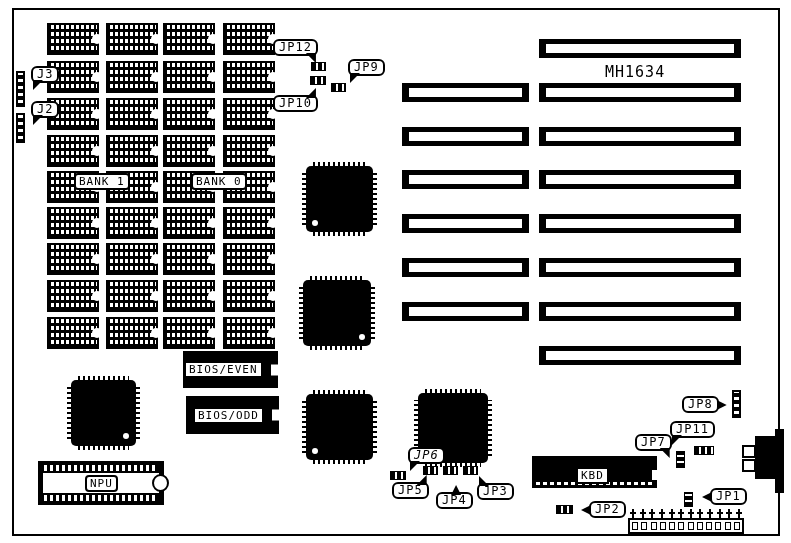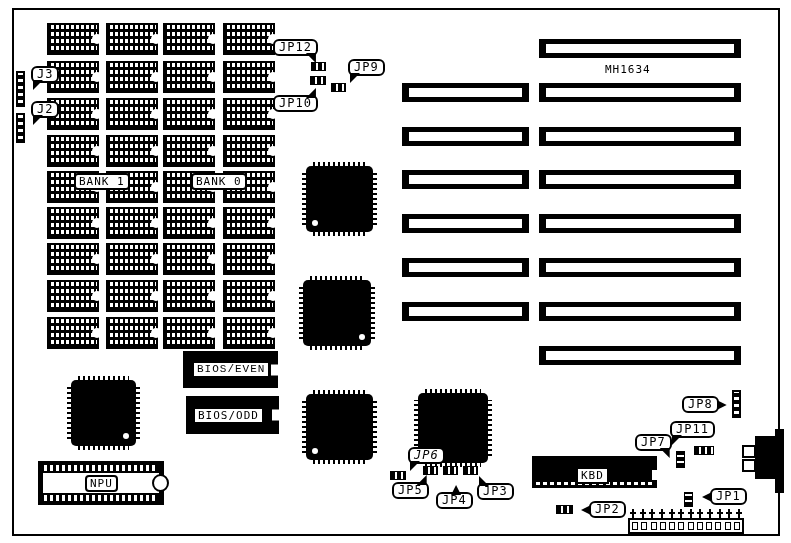--- a/index.html
+++ b/index.html
@@ -77,21 +77,21 @@
   #kbconn-bar{left:775px;top:429px;width:9px;height:64px;background:#000;}
   .kbport{width:14px;height:13px;border:2px solid #000;background:#fff;}
   
   #term-pins{left:630px;top:509px;width:112px;height:9px;display:flex;justify-content:space-between;}
   #term-pins span{width:6px;height:9px;
        background:linear-gradient(#000,#000) 50% 0/2px 100% no-repeat,
                   linear-gradient(#000,#000) 0 45%/100% 2px no-repeat;}
   #term-box{left:628px;top:518px;width:116px;height:16px;border:2px solid #000;background:#fff;
        display:flex;align-items:center;justify-content:space-between;padding:0 2px;}
   #term-box span{width:6px;height:8px;border:1.5px solid #000;box-sizing:border-box;background:#fff;}
-  .mono-sm{font-size:11px;letter-spacing:1px;}
+  .mono-sm{font-size:15px;letter-spacing:1px;}
 </style>
 </head>
 <body>
 
 <div id="canvas">
 
   <div class="abs" id="board"></div>
 
   <div id="dynamic">
       <div class="abs dip" style="left:47px;top:23px;"></div>
@@ -216,21 +216,21 @@
   <div class="abs qfp" style="left:71px;top:380px;width:65px;height:66px;">
     <i class="pt"></i>
       <i class="pb"></i>
       <i class="pl"></i>
       <i class="pr"></i>
     <i class="dot" style="right:7px;bottom:7px;"></i>
   </div>
 
   <div class="abs romchip" style="left:183px;top:351px;width:95px;height:37px;">
     <span class="notch"></span>
-    <div class="abs plate" style="left:9px;top:10px;border-radius:0;font-family:Liberation Mono, monospace;">BIOS/EVEN</div>
+    <div class="abs plate" style="left:1px;top:10px;border-radius:0;">BIOS/EVEN</div>
   </div>
   <div class="abs romchip" style="left:186px;top:396px;width:93px;height:38px;">
     <span class="notch"></span>
     <div class="abs plate" style="left:7px;top:11px;border-radius:0;">BIOS/ODD</div>
   </div>
 
   <div class="abs" id="npu">
     <div class="band" style="top:2px;"></div>
     <div class="band" style="bottom:2px;"></div>
     <div class="mid"></div>

